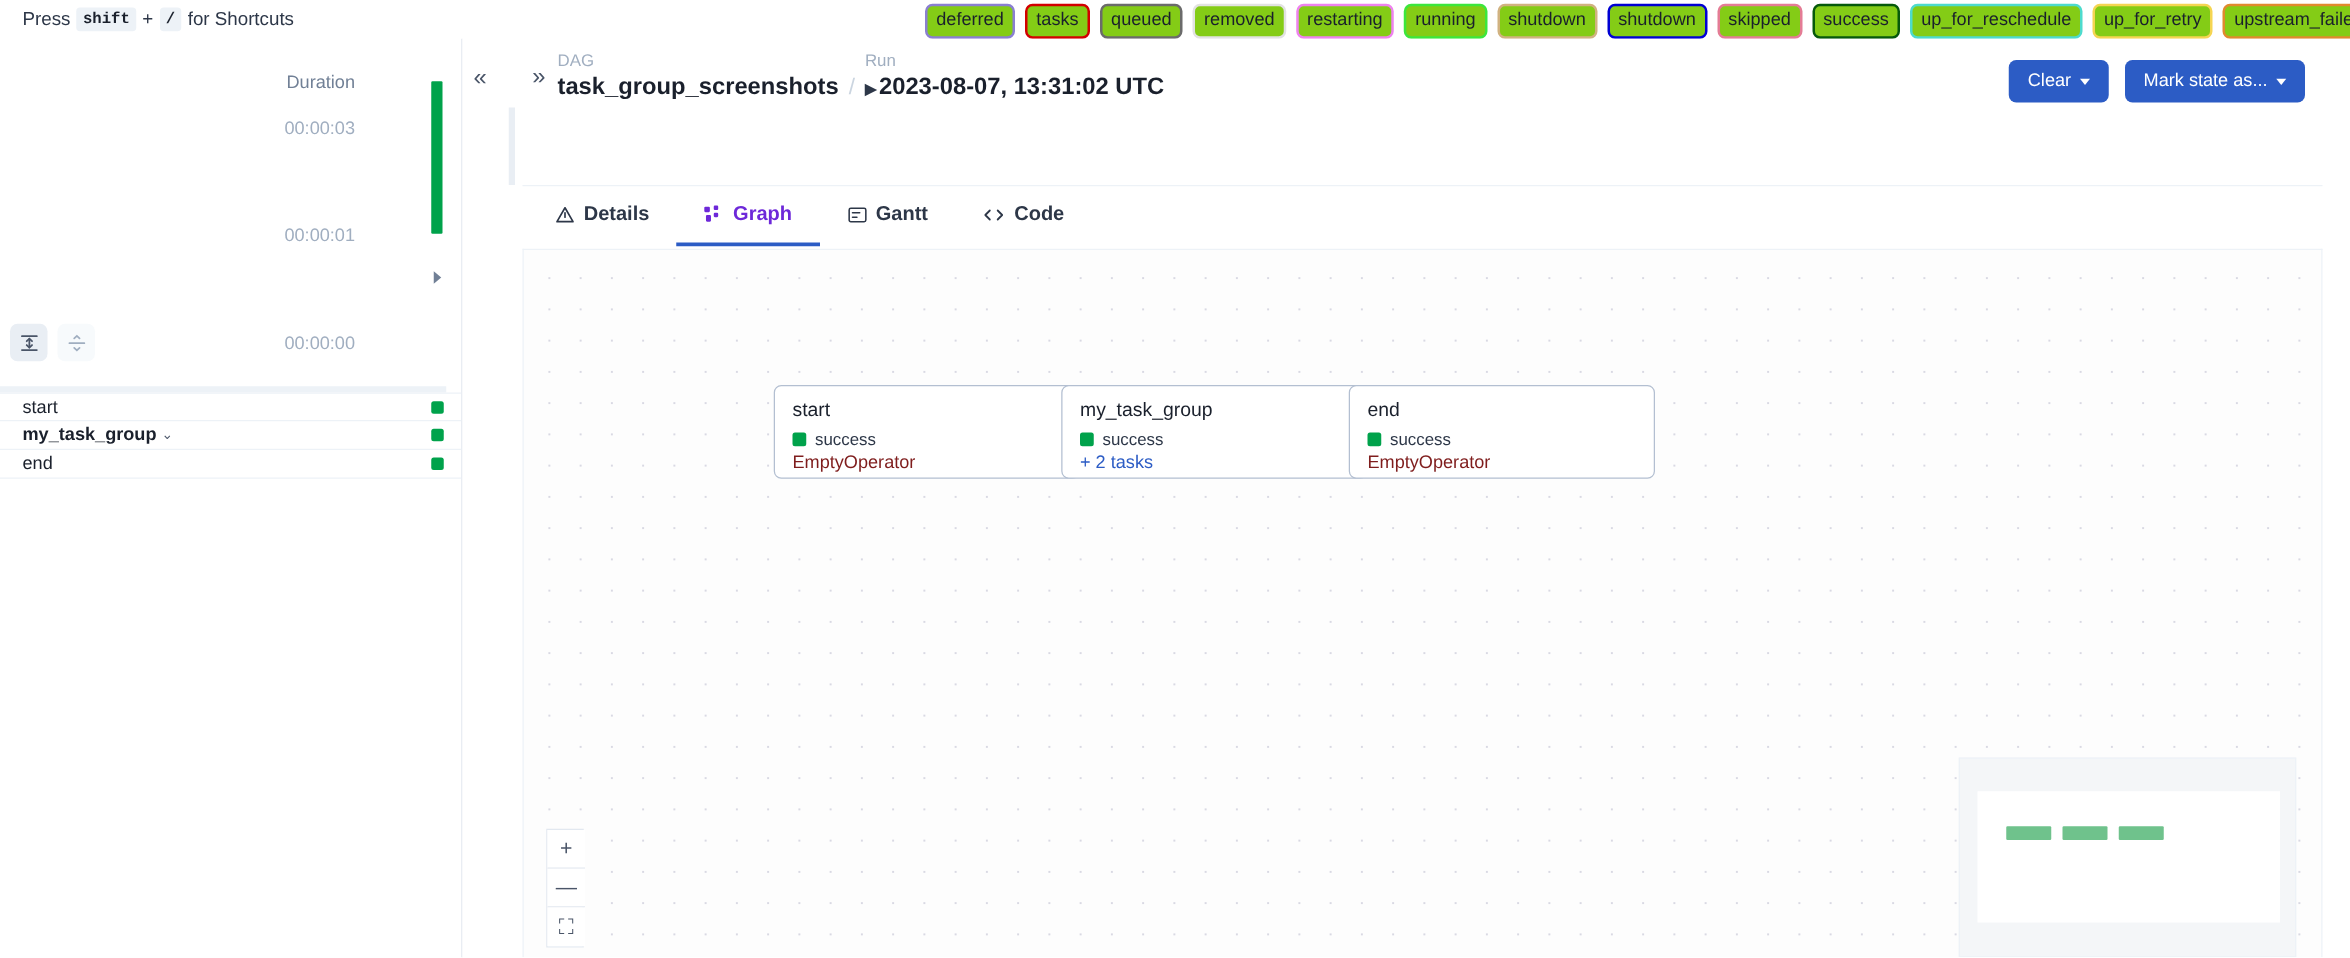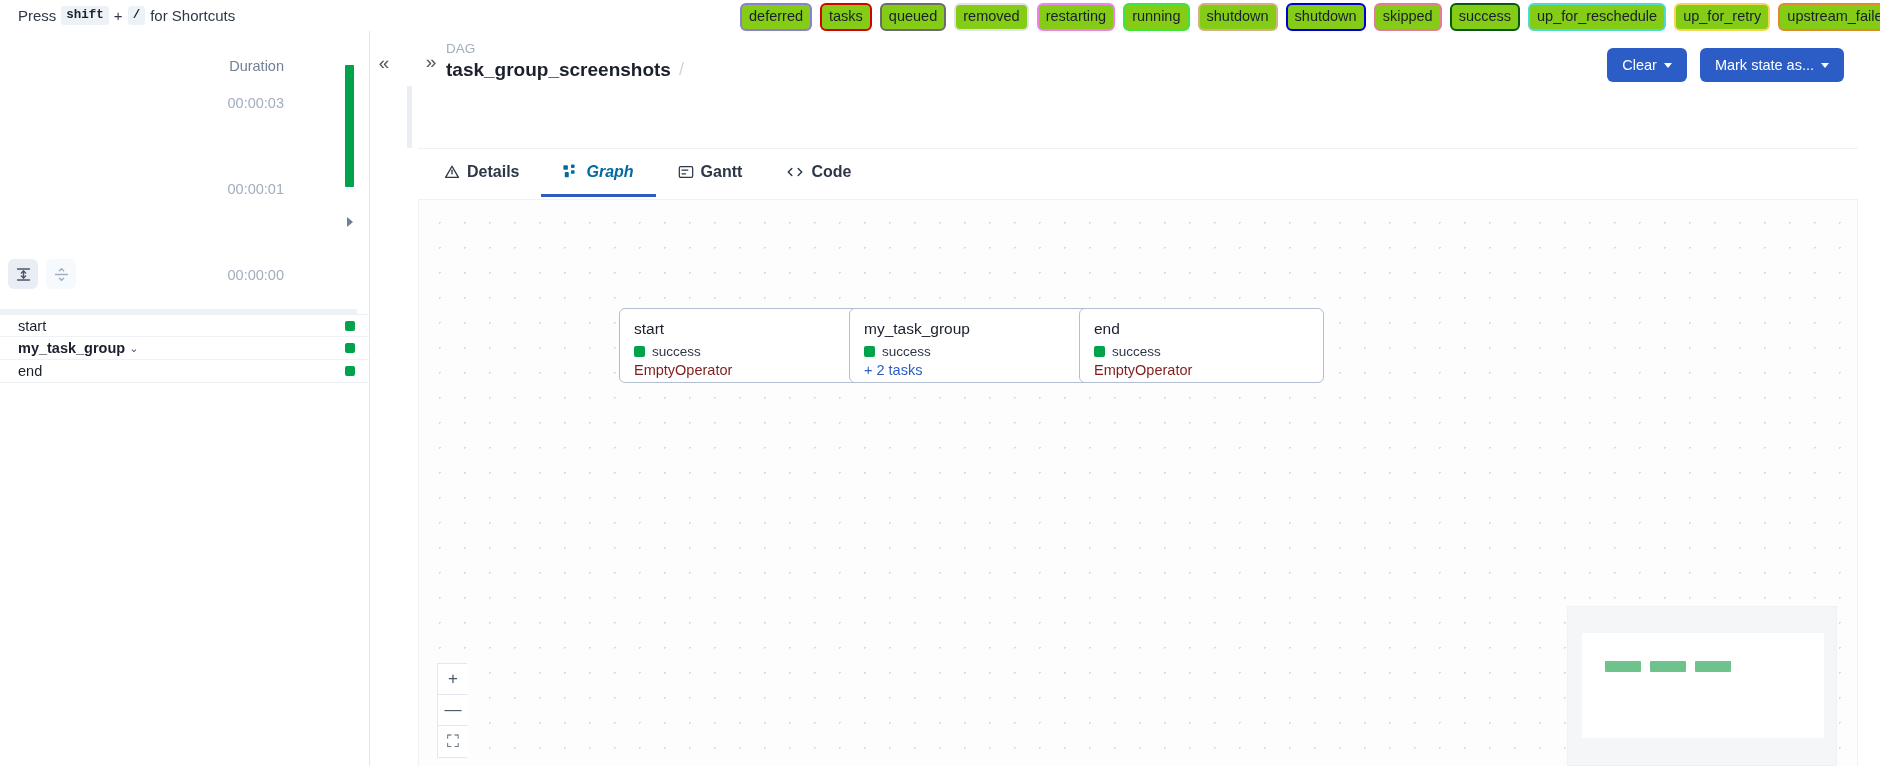--- a/index.html
+++ b/index.html
@@ -287,21 +287,21 @@
     align-items: center;
     gap: 7px;
     padding: 8px 22px 13px;
     font-size: 16px;
     font-weight: 700;
     color: #2d3748;
     cursor: pointer;
     border-bottom: 3px solid transparent;
     white-space: nowrap;
   }
-  .tab.active { color: #0369a1; border-bottom-color: #2c5cc5; font-style: italic; }
+  .tab.active { color: #6d28d9; border-bottom-color: #2c5cc5; }
   .tab svg { display: block; }
 
   
   .canvas {
     position: absolute;
     left: 48px;
     right: 22px;
     top: 168px;
     bottom: 0;
     border: 1px solid #edf2f7;
@@ -513,20 +513,26 @@
     <button class="collapse-btn">«</button>
     <div class="vrule"></div>
     <button class="expand-btn">»</button>
 
     <div class="breadcrumb">
       <div class="crumb-block">
         <span class="crumb-kicker">DAG</span>
         <span class="crumb-value">task_group_screenshots</span>
       </div>
       <span class="crumb-sep">/</span>
+      <div class="crumb-block">
+        <span class="crumb-kicker">Run</span>
+        <span class="crumb-value">
+          <span class="run-caret">▶</span><span>2023-08-07, 13:31:02 UTC</span>
+        </span>
+      </div>
     </div>
 
     <div class="head-actions">
       <button class="btn">
         <span>Clear</span>
         <span class="tri"></span>
       </button>
       <button class="btn">
         <span>Mark state as...</span>
         <span class="tri"></span>

